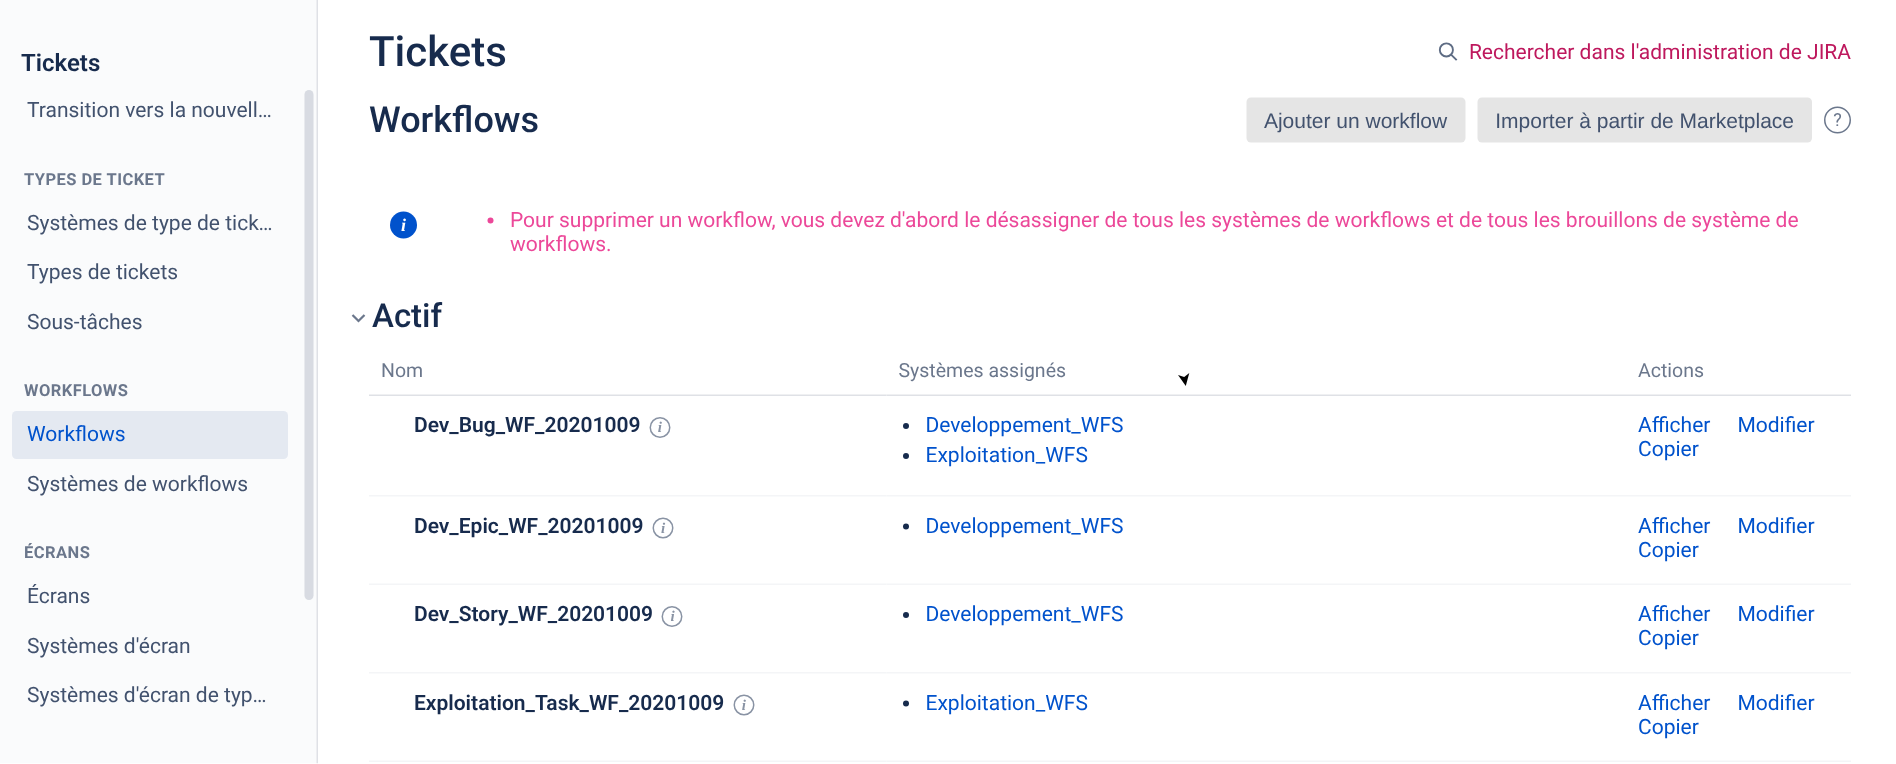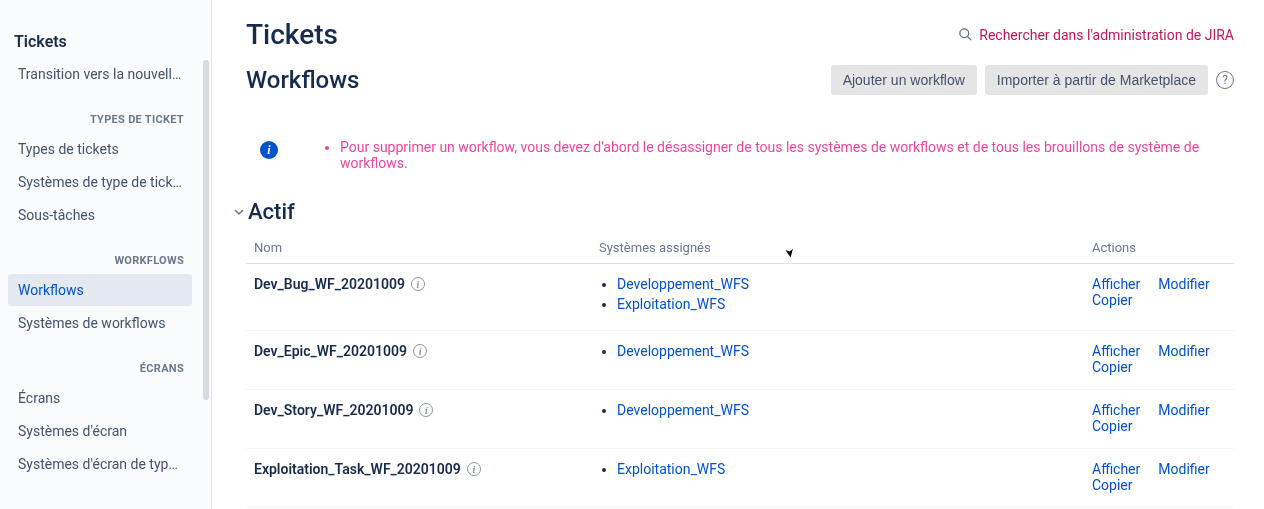--- a/index.html
+++ b/index.html
@@ -58,21 +58,20 @@
     margin: 1px 4px;
   }
   .side-item.active { background: #e4e9f1; color: #0052CC; }
   .side-section {
     font-size: 11px;
     font-weight: 700;
     color: #6B778C;
     letter-spacing: .3px;
     padding: 22px 12px 6px 12px;
     text-transform: uppercase;
-    text-align: right;
   }
   
   .main {
     flex: 1;
     padding: 18px 30px 0 34px;
     overflow-y: hidden;
   }
   .top-row {
     display: flex;
     justify-content: space-between;
@@ -184,21 +183,21 @@
     color: #6B778C;
     padding: 8px 8px 8px 8px;
     border-bottom: 1px solid #dfe1e6;
   }
   table.workflows tbody td {
     vertical-align: top;
     padding: 12px 8px 14px 8px;
     font-size: 14px;
     border-bottom: 1px solid #f4f5f7;
   }
-  .wf-name { font-weight: 600; color: #172B4D; display: inline-flex; align-items: center; gap: 6px;}
+  .wf-name { font-weight: 600; color: #172B4D; display: inline-flex; align-items: flex-end; gap: 6px; margin-left: 22px;}
   .info-small {
     width: 14px; height: 14px; border: 1.3px solid #8993A4; border-radius: 50%;
     display: inline-flex; align-items: center; justify-content: center;
     font-size: 10px; color: #8993A4; font-style: italic; font-family: Georgia, serif;
     cursor: pointer;
   }
   td ul { list-style: disc; padding-left: 18px; }
   td ul li { margin-bottom: 4px; }
   .link { color: #0052CC; cursor: pointer; }
   .row-actions {
@@ -219,22 +218,22 @@
 </head>
 <body>
 
 <nav class="sidebar">
   <div class="sidebar-inner">
     <div class="sidebar-heading">Tickets</div>
 
     <a class="side-item">Transition vers la nouvelle ...</a>
 
     <div class="side-section">TYPES DE TICKET</div>
+    <a class="side-item">Systèmes de type de ticket</a>
     <a class="side-item">Types de tickets</a>
-    <a class="side-item">Systèmes de type de ticket</a>
     <a class="side-item">Sous-tâches</a>
 
     <div class="side-section">WORKFLOWS</div>
     <a class="side-item active">Workflows</a>
     <a class="side-item">Systèmes de workflows</a>
 
     <div class="side-section">ÉCRANS</div>
     <a class="side-item">Écrans</a>
     <a class="side-item">Systèmes d'écran</a>
     <a class="side-item">Systèmes d'écran de type ...</a>

